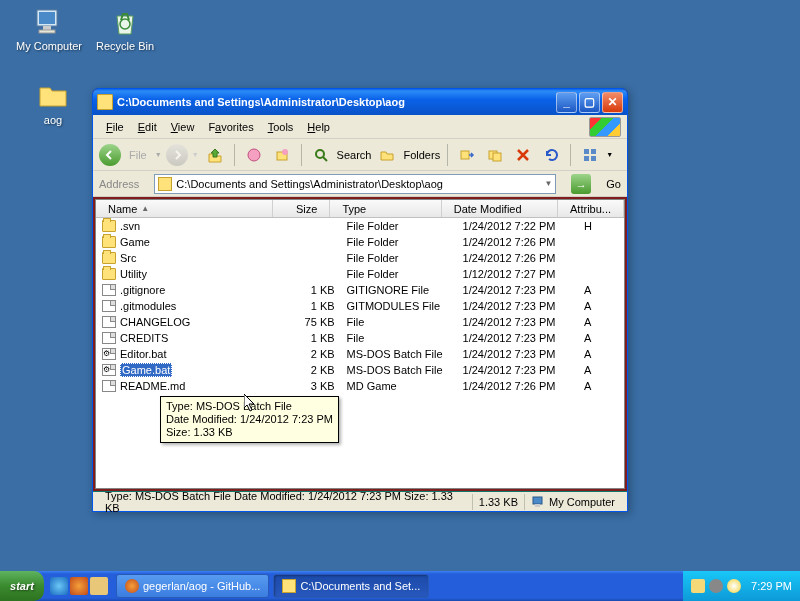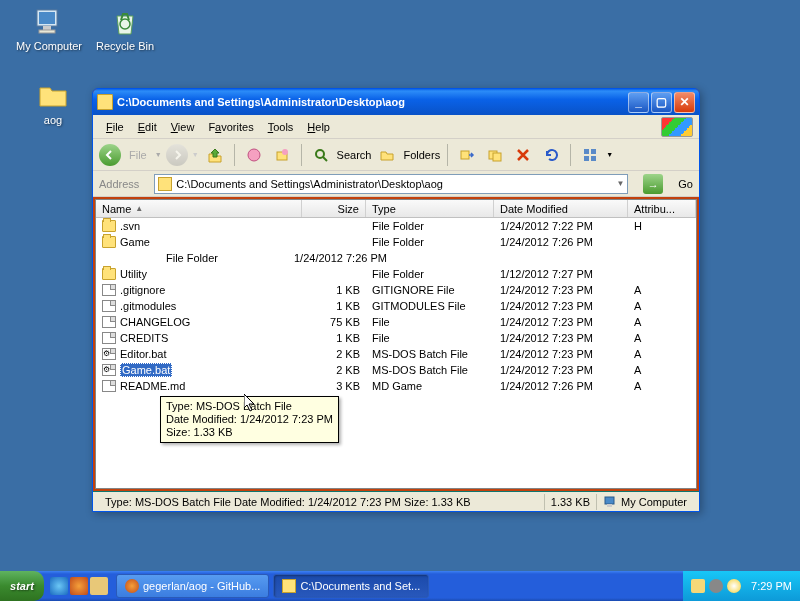--- a/index.html
+++ b/index.html
@@ -4,21 +4,21 @@
 <style>
 * { box-sizing: border-box; margin: 0; padding: 0; font-family: Tahoma, sans-serif; font-size: 11px; }
 body { width: 800px; height: 601px; background: #3a6ea5; overflow: hidden; position: relative; }
 
 
 .desktop-icon { position: absolute; width: 70px; text-align: center; color: white; cursor: pointer; }
 .desktop-icon .ico { width: 32px; height: 32px; margin: 0 auto 2px; }
 .desktop-icon .lbl { text-shadow: 1px 1px 2px rgba(0,0,0,.5); }
 
 
-.window { position: absolute; left: 92px; top: 88px; width: 608px; height: 424px; background: #c2410c; border: 1px solid #0055ea; border-radius: 6px 6px 0 0; box-shadow: 2px 2px 8px rgba(0,0,0,.3); display: flex; flex-direction: column; }
+.window { position: absolute; left: 92px; top: 88px; width: 536px; height: 424px; background: #7f1d1d; border: 1px solid #0055ea; border-radius: 6px 6px 0 0; box-shadow: 2px 2px 8px rgba(0,0,0,.3); display: flex; flex-direction: column; }
 .titlebar { height: 26px; background: linear-gradient(#0a62e8,#2c8cf8 8%,#0a62e8 40%,#0952c7); border-radius: 5px 5px 0 0; display: flex; align-items: center; padding: 0 4px; color: white; font-weight: bold; }
 .titlebar .ti { width: 16px; height: 16px; margin-right: 4px; background: #ffe27a; border: 1px solid #c8a22d; border-radius: 1px; }
 .titlebar .caps { margin-left: auto; display: flex; gap: 2px; }
 .cap { width: 21px; height: 21px; border-radius: 3px; display: flex; align-items: center; justify-content: center; color: white; font-weight: bold; font-size: 12px; border: 1px solid rgba(255,255,255,.5); }
 .cap.min, .cap.max { background: linear-gradient(#5e9ef2,#1b57c3); }
 .cap.cls { background: linear-gradient(#f28b68,#d83a0a); }
 
 .menubar { height: 24px; background: #ece9d8; display: flex; align-items: center; padding: 0 6px; border-bottom: 1px solid #d4d0c8; }
 .menubar span { padding: 3px 7px; cursor: default; }
 .menubar span u { text-decoration: underline; }
@@ -32,21 +32,21 @@
 .sep { width: 1px; height: 22px; background: #b5b5a8; margin: 0 3px; }
 
 .addrbar { height: 26px; background: #ece9d8; display: flex; align-items: center; padding: 0 6px; gap: 15px; border-bottom: 1px solid #d4d0c8; }
 .addrbar .albl { color: #888; }
 .addrbar .ainput { flex: 1; background: white; border: 1px solid #7f9db9; height: 20px; display: flex; align-items: center; padding: 0 3px; }
 .addrbar .ainput .fico { width: 14px; height: 14px; background: #ffe27a; border: 1px solid #c8a22d; margin-right: 4px; }
 .go { width: 20px; height: 20px; background: linear-gradient(#9dd48a,#4a9b2f); border-radius: 3px; display: flex; align-items: center; justify-content: center; color: white; font-weight: bold; }
 
 .listarea { flex: 1; background: white; margin: 2px; border: 1px solid #848484; overflow: hidden; position: relative; }
 .listhdr { height: 18px; background: linear-gradient(#fafafa,#e8e8e8); border-bottom: 1px solid #c0c0c0; display: flex; }
-.col { border-right: 1px solid #d0d0d0; display: flex; align-items: center; padding: 0 6px; font-size: 11px; position: relative; }
+.col { border-right: 1px solid #d0d0d0; display: flex; align-items: center; padding: 0 12px; font-size: 11px; position: relative; }
 .col.name { width: 206px; } .col.size { width: 64px; justify-content: flex-end; } .col.type { width: 128px; } .col.date { width: 134px; } .col.attr { flex: 1; }
 .col .tri { font-size: 8px; margin-left: 4px; color: #6a6a6a; }
 .rows { }
 .row { height: 16px; display: flex; align-items: center; }
 .row .c { display: flex; align-items: center; padding: 0 6px; }
 .row .c.name { width: 206px; } .row .c.size { width: 64px; justify-content: flex-end; } .row .c.type { width: 128px; } .row .c.date { width: 134px; } .row .c.attr { width: 50px; }
 .row .fic { width: 14px; height: 12px; margin-right: 4px; flex-shrink: 0; }
 .row.sel .lab { background: #316ac5; color: white; padding: 0 1px; border: 1px dotted #fff; }
 .folder-ic { background: #ffe27a; border: 1px solid #c8a22d; border-radius: 0 1px 1px 1px; position: relative; }
 .folder-ic:before { content: ''; position: absolute; top: -3px; left: 0; width: 6px; height: 3px; background: #ffe27a; border: 1px solid #c8a22d; border-bottom: none; border-radius: 1px 1px 0 0; }
@@ -253,20 +253,24 @@
           <div class="c name">
             <div class="fic folder-ic"></div>
             <span class="lab">Game</span>
           </div>
           <div class="c size"></div>
           <div class="c type">File Folder</div>
           <div class="c date">1/24/2012 7:26 PM</div>
           <div class="c attr"></div>
         </div>
         <div class="row">
+          <div class="c name">
+            <div class="fic folder-ic"></div>
+            <span class="lab">Src</span>
+          </div>
           <div class="c size"></div>
           <div class="c type">File Folder</div>
           <div class="c date">1/24/2012 7:26 PM</div>
           <div class="c attr"></div>
         </div>
         <div class="row">
           <div class="c name">
             <div class="fic folder-ic"></div>
             <span class="lab">Utility</span>
           </div>

